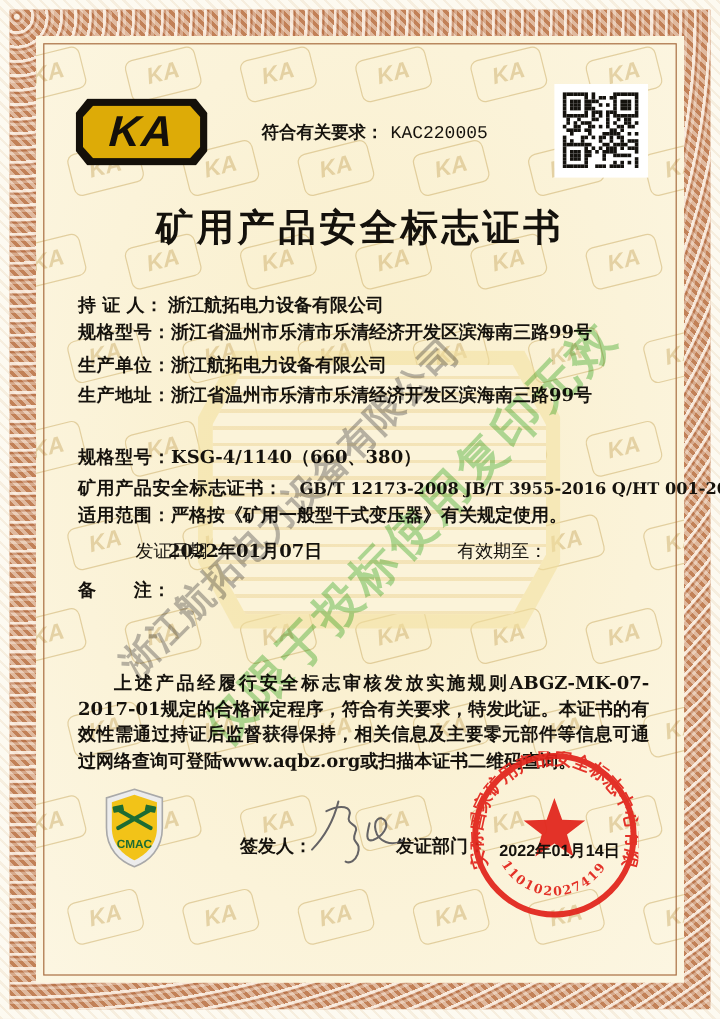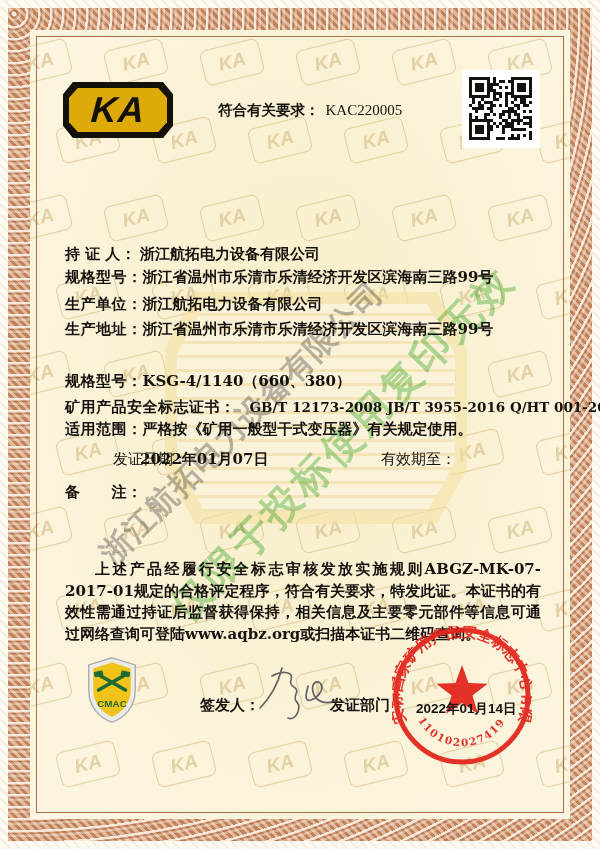--- a/index.html
+++ b/index.html
@@ -56,21 +56,21 @@
     width:98px; height:44px; background:#ddab07;
     clip-path:polygon(9% 0%,91% 0%,100% 22%,100% 78%,91% 100%,9% 100%,0% 78%,0% 22%);
     display:flex; align-items:center; justify-content:center;
   }
   .ka-logo .txt{
     font-family:"Liberation Sans", sans-serif; font-weight:bold; font-style:italic;
     font-size:36px; color:#14100a; letter-spacing:1px; transform:skewX(-4deg); line-height:1;
   }
   .mark-number{position:absolute; left:188px; top:71px; z-index:5; white-space:nowrap;}
   .mark-number .lbl{font-weight:bold; font-size:14.5px; color:#16130e;}
-  .mark-number .val{font-family:Liberation Serif, serif; font-size:15px; color:#16130e; margin-left:6px;margin-top:12px;}
+  .mark-number .val{font-family:Liberation Mono, monospace; font-size:15px; color:#16130e; margin-left:6px;margin-top:12px;}
   .qr-box{position:absolute; left:432px; top:40px; width:78px; height:78px; background:#fff; z-index:5;}
   .qr-grid{position:absolute; left:7px; top:7px; width:63px; height:63px;}
   .qr-cell{position:absolute; width:3px; height:3px; background:#14120e;}
   
   .title{
     position:absolute; left:0; top:139px; width:100%; text-align:center; z-index:5;
     font-family:"DejaVu Serif", serif; font-weight:bold; font-size:31px; color:#14110c; letter-spacing:3px;
   }
   
   .row{position:absolute; left:35px; width:482px; z-index:5; white-space:nowrap; display:flex; align-items:baseline;}
@@ -422,20 +422,21 @@
         <div class="qr-cell" style="left: 30px; top: 60px;"></div>
         <div class="qr-cell" style="left: 33px; top: 60px;"></div>
         <div class="qr-cell" style="left: 39px; top: 60px;"></div>
         <div class="qr-cell" style="left: 42px; top: 60px;"></div>
         <div class="qr-cell" style="left: 45px; top: 60px;"></div>
         <div class="qr-cell" style="left: 48px; top: 60px;"></div>
         <div class="qr-cell" style="left: 60px; top: 60px;"></div>
       </div>
     </div>
 
+  <div class="title">矿用产品安全标志证书</div>
 
   <div class="row" style="top:215px">
     <span class="flabel">持 证 人：</span>
     <span class="fvalue">浙江航拓电力设备有限公司</span>
   </div>
   <div class="row" style="top:238px">
     <span class="flabel">规格型号：</span>
     <span class="fvalue">浙江省温州市乐清市乐清经济开发区滨海南三路99号</span>
   </div>
   <div class="row" style="top:265px">

